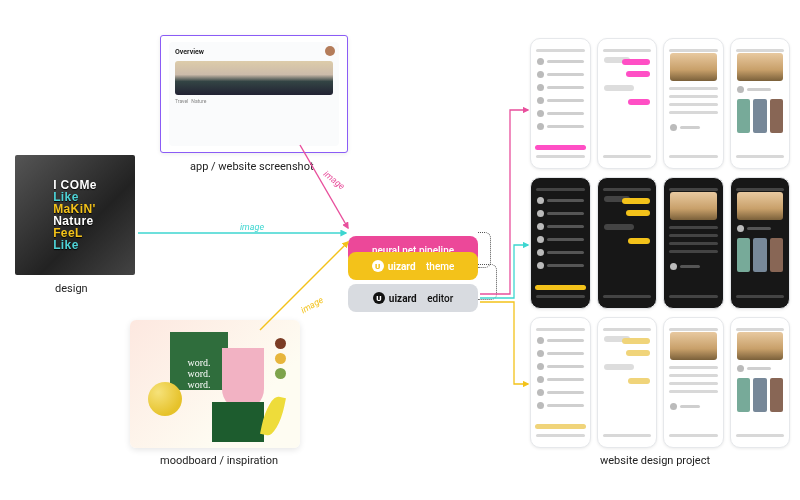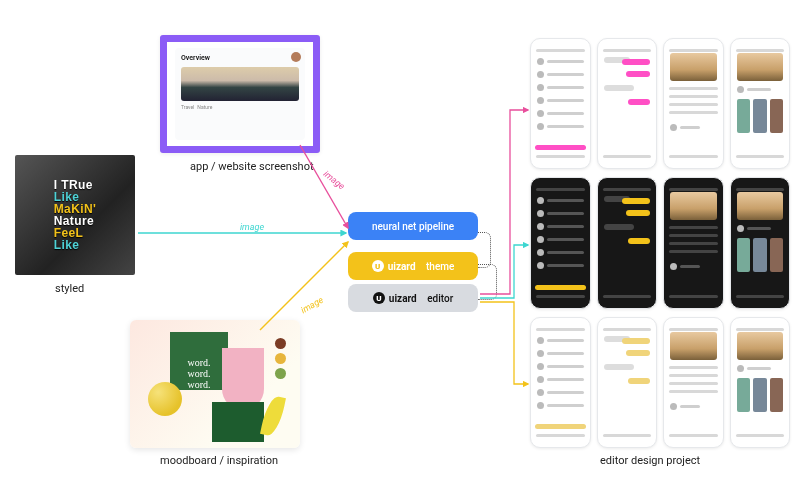--- a/index.html
+++ b/index.html
@@ -4,41 +4,41 @@
 <style>
   html,body{margin:0;padding:0;width:800px;height:500px;font-family:-apple-system,BlinkMacSystemFont,"Segoe UI",Roboto,Helvetica,Arial,sans-serif;background:#fff;overflow:hidden}
   .stage{position:relative;width:800px;height:500px}
   .label{position:absolute;font-size:11px;color:#222;}
   .edge-label{position:absolute;font-size:9px;font-style:italic;}
   
   .photo{position:absolute;left:15px;top:155px;width:120px;height:120px;background:linear-gradient(135deg,#555 0%,#333 40%,#222 60%,#444 100%);display:flex;align-items:center;justify-content:center;border-radius:2px;}
   .photo .txt{font-family:Impact,Arial,sans-serif;font-size:12px;line-height:12px;font-weight:700;letter-spacing:0.4px;text-align:left;color:#fff;text-shadow:0 1px 1px #000;}
   .photo .y{color:#f3c21a}.photo .c{color:#4fd2d6}.photo .w{color:#fff}
   
-  .shot{position:absolute;left:160px;top:35px;width:160px;height:118px;background:#fff;border:7px solid #8b5cf6;border-radius:3px;box-shadow:0 1px 4px rgba(0,0,0,.08);padding:6px 8px;box-sizing:border-box;display:flex;gap:8px}
+  .shot{position:absolute;left:160px;top:35px;width:188px;height:118px;background:#fff;border:1px solid #8b5cf6;border-radius:3px;box-shadow:0 1px 4px rgba(0,0,0,.08);padding:6px 8px;box-sizing:border-box;display:flex;gap:8px}
   .shot .s1,.shot .s2{flex:1;background:#fafbfc;border-radius:4px;padding:6px;position:relative}
   .shot .hdr{font-size:7px;font-weight:600;color:#111;}
   .shot .dot{width:10px;height:10px;border-radius:50%;background:#b47c5a;position:absolute;right:4px;top:4px}
   .shot .thumb{width:100%;height:34px;border-radius:3px;margin-top:5px;background:linear-gradient(180deg,#dca 0%,#cba 40%,#344 60%,#223 100%)}
   .shot .s1 .sub{display:flex;gap:3px;margin-top:3px;font-size:5px;color:#888}
   .shot .pill{height:13px;border-radius:7px;margin-top:5px;font-size:6px;color:#fff;display:flex;align-items:center;justify-content:center}
   .shot .pill.a{background:#d63384}.shot .pill.b{background:#3a61f2}.shot .pill.c{background:#3dd6d0}
   .shot .nav{position:absolute;left:4px;right:4px;bottom:2px;display:flex;justify-content:space-between;font-size:7px;color:#999}
   
   .mood{position:absolute;left:130px;top:320px;width:170px;height:128px;border-radius:6px;background:linear-gradient(135deg,#fde8e0 0%,#fefcf2 70%);box-shadow:0 2px 6px rgba(0,0,0,.1);overflow:hidden}
   .mood .green{position:absolute;left:40px;top:12px;width:58px;height:58px;background:#2f6d3c;color:#fff;font-size:10px;display:flex;align-items:flex-end;justify-content:center;text-align:center;line-height:11px;font-family:Georgia,serif}
   .mood .arm{position:absolute;left:92px;top:28px;width:42px;height:62px;background:#f2b2c3;border-radius:0 0 22px 22px}
   .mood .swatch{position:absolute;right:14px;width:11px;height:11px;border-radius:50%}
   .mood .sw1{top:18px;background:#7b3c25}.mood .sw2{top:33px;background:#e7b53c}.mood .sw3{top:48px;background:#7ea34c}
   .mood .coin{position:absolute;left:18px;top:62px;width:34px;height:34px;border-radius:50%;background:radial-gradient(circle at 30% 30%,#f6e27a 0%,#e6c22a 70%)}
   .mood .shrub{position:absolute;left:82px;top:82px;width:52px;height:40px;background:#1d5c2e;}
   .mood .leaf{position:absolute;right:18px;bottom:12px;width:18px;height:40px;background:#eedc3a;border-radius:60% 0 60% 0/80% 0 80% 0;transform:rotate(12deg)}
   
   .pblock{position:absolute;left:348px;width:130px;height:28px;border-radius:8px;display:flex;align-items:center;justify-content:center;font-size:10px;font-weight:500}
-  .p1{top:212px;background:#3b82f6;color:#fff}
+  .p1{top:236px;background:#ec4899;color:#fff}
   .p2{top:252px;background:#f3c21a;color:#fff}
   .p3{top:284px;background:#d8dbe0;color:#111}
   .ulogo{display:inline-flex;align-items:center;gap:4px}
   .ulogo .u{width:12px;height:12px;border-radius:50%;background:#fff;display:inline-flex;align-items:center;justify-content:center;font-size:8px;font-weight:900;color:#f3c21a}
   .p3 .ulogo .u{color:#111;background:#111;color:#fff}
   
   .feedback{position:absolute;border:1px dotted #555;border-left:none}
   
   .phones{position:absolute;left:530px;top:38px;width:260px;height:410px;display:grid;grid-template-columns:repeat(4,1fr);grid-template-rows:repeat(3,1fr);gap:8px 6px}
   .ph{background:#fff;border:1px solid #e6e8eb;border-radius:10px;position:relative;box-shadow:0 1px 3px rgba(0,0,0,.08);overflow:hidden}
@@ -59,29 +59,29 @@
   
   svg.edges{position:absolute;left:0;top:0;width:800px;height:500px;pointer-events:none}
 </style>
 </head>
 <body>
 
 <div class="stage">
 
   <div class="photo">
     <div class="txt">
-      <span class="w">I TRue</span><br>
+      <span class="w">I COMe</span><br>
       <span class="c">Like</span><br>
       <span class="y">MaKiN'</span><br>
       <span class="w">Nature</span><br>
       <span class="y">FeeL</span><br>
       <span class="c">Like</span>
     </div>
   </div>
-  <div class="label" style="left:55px;top:282px">styled</div>
+  <div class="label" style="left:55px;top:282px">design</div>
 
   <div class="shot">
     <div class="s1">
       <div class="dot"></div>
       <div class="hdr">Overview</div>
       <div class="thumb"></div>
       <div class="sub">
         <span>Travel</span>
         <span>Nature</span>
       </div>
@@ -115,21 +115,21 @@
     <span class="ulogo"><span class="u">U</span><b>uizard</b>&nbsp;<span>editor</span></span>
   </div>
 
   <div class="feedback" style="left:478px;top:232px;width:12px;height:34px;border-radius:0 6px 6px 0"></div>
   <div class="feedback" style="left:478px;top:264px;width:18px;height:34px;border-radius:0 6px 6px 0"></div>
 
   <div class="edge-label" style="left:322px;top:175px;color:#e84f9c;transform:rotate(38deg)">image</div>
   <div class="edge-label" style="left:240px;top:222px;color:#3dd6d0">image</div>
   <div class="edge-label" style="left:300px;top:300px;color:#f3c21a;transform:rotate(-30deg)">image</div>
 
-  <div class="label" style="left:600px;top:454px">editor design project</div>
+  <div class="label" style="left:600px;top:454px">website design project</div>
 
   <svg class="edges">
     <defs>
       <marker id="ah-pink" viewBox="0 0 10 10" refX="8" refY="5" markerWidth="5" markerHeight="5" orient="auto">
           <path d="M0,0 L10,5 L0,10 z" fill="#e84f9c"></path>
         </marker>
       <marker id="ah-teal" viewBox="0 0 10 10" refX="8" refY="5" markerWidth="5" markerHeight="5" orient="auto">
           <path d="M0,0 L10,5 L0,10 z" fill="#3dd6d0"></path>
         </marker>
       <marker id="ah-yel" viewBox="0 0 10 10" refX="8" refY="5" markerWidth="5" markerHeight="5" orient="auto">

